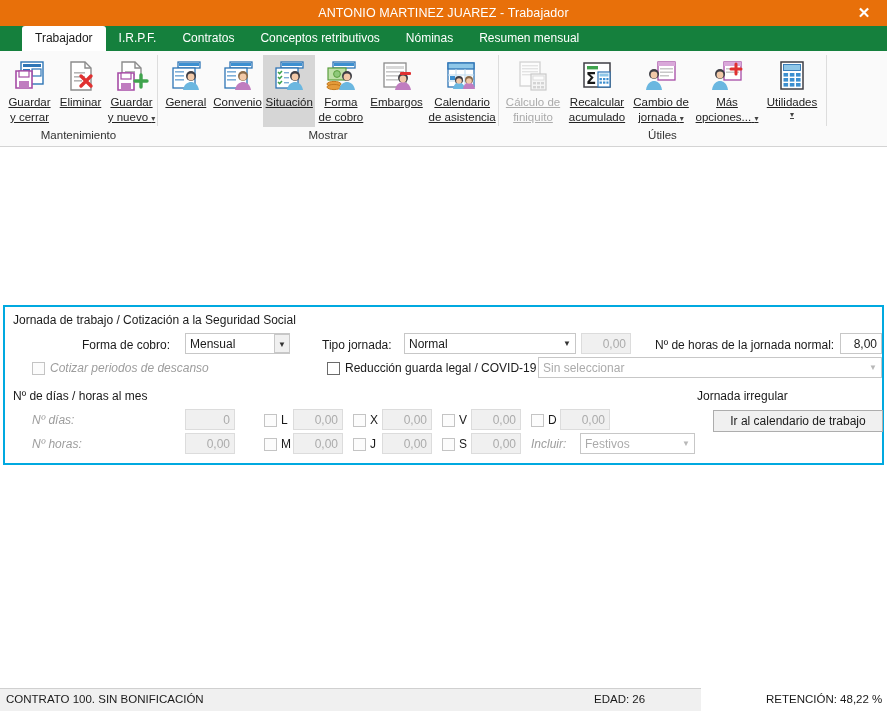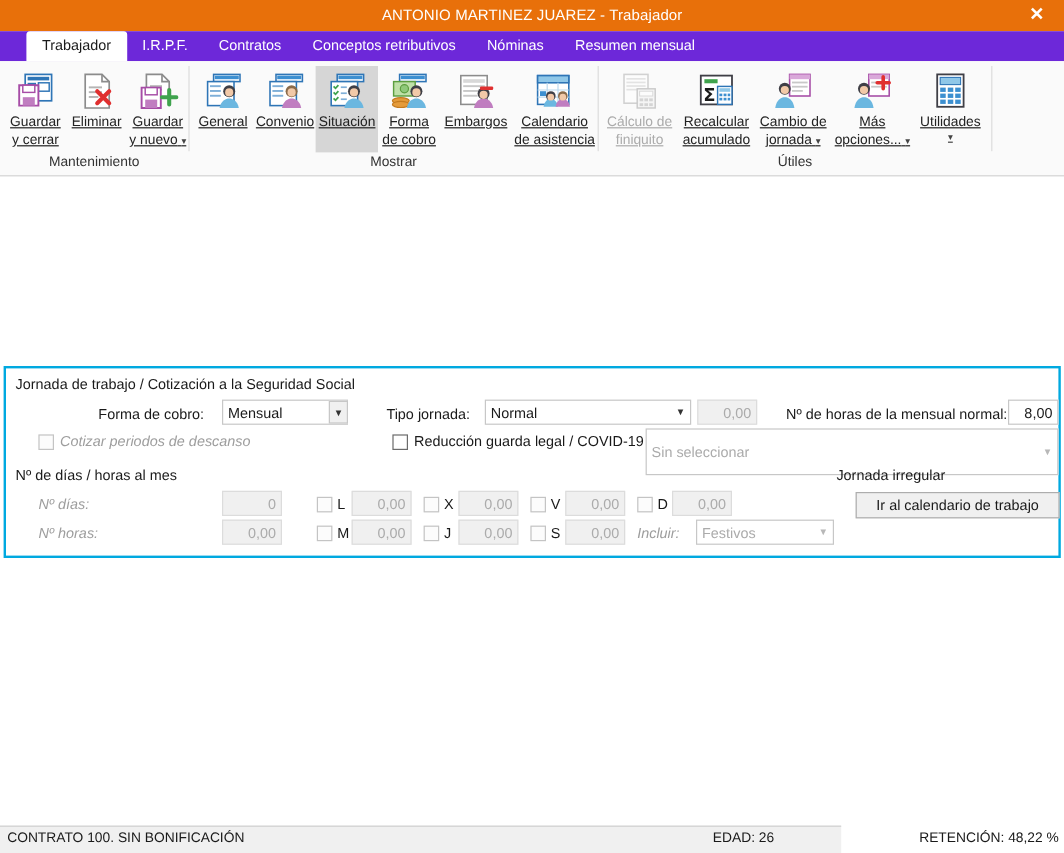--- a/index.html
+++ b/index.html
@@ -21,21 +21,21 @@
   }
   #titlebar .title { color:#fff; font-size:12.5px; letter-spacing:.1px; }
   #close-btn {
     position:absolute; right:6px; top:0; width:34px; height:26px;
     color:#fff; font-size:15px; font-weight:bold; line-height:26px;
     text-align:center; cursor:pointer;
   }
 
   
   #tabstrip {
-    height: 25px; background:#6d28d9; display:flex; align-items:flex-start;
+    height: 25px; background:#15803d; display:flex; align-items:flex-start;
     padding-left: 22px; position:relative;
   }
   .tab {
     height:25px; line-height:25px; padding:0 13px; color:#ffffff;
     font-size:12px; cursor:pointer; white-space:nowrap;
   }
   .tab.active {
     background:#ffffff; color:#1a1a1a;
     border-top-left-radius:3px; border-top-right-radius:3px;
   }
@@ -474,29 +474,29 @@
     <span class="carrow" style="background:#F0F0F0; border:1px solid #C7C7C7; height:19px; line-height:19px; margin-right:-1px;">▼</span>
   </div>
 
   <div class="lbl-l" style="left:317px; top:31px;">Tipo jornada:</div>
   <div class="combo" style="left:399px; top:26px; width:172px; height:21px;">
     <span class="ctext">Normal</span>
     <span class="carrow">▼</span>
   </div>
   <div class="tbox num ro" style="left:576px; top:26px; width:50px; height:21px;">0,00</div>
 
-  <div class="lbl-l" style="left:650px; top:31px;">Nº de horas de la mensual normal:</div>
+  <div class="lbl-l" style="left:650px; top:31px;">Nº de horas de la jornada normal:</div>
   <div class="tbox num" style="left:835px; top:26px; width:42px; height:21px;">8,00</div>
 
   <div class="cbox disabled" style="left:27px; top:55px;"></div>
   <div class="cbox-lbl dim" style="left:45px; top:54px;">Cotizar periodos de descanso</div>
 
   <div class="cbox" style="left:322px; top:55px;"></div>
   <div class="cbox-lbl" style="left:340px; top:54px;">Reducción guarda legal / COVID-19</div>
-  <div class="combo disabled" style="left:533px; top:50px; width:344px; height:39px;">
+  <div class="combo disabled" style="left:533px; top:50px; width:344px; height:21px;">
     <span class="ctext">Sin seleccionar</span>
     <span class="carrow">▼</span>
   </div>
 
   <div class="grp-title" style="left:8px; top:82px;">Nº de días / horas al mes</div>
   <div class="cbox-lbl dim" style="left:27px; top:106px;">Nº días:</div>
   <div class="tbox num ro" style="left:180px; top:102px; width:50px; height:21px;">0</div>
   <div class="cbox-lbl dim" style="left:27px; top:130px;">Nº horas:</div>
   <div class="tbox num ro" style="left:180px; top:126px; width:50px; height:21px;">0,00</div>
 

